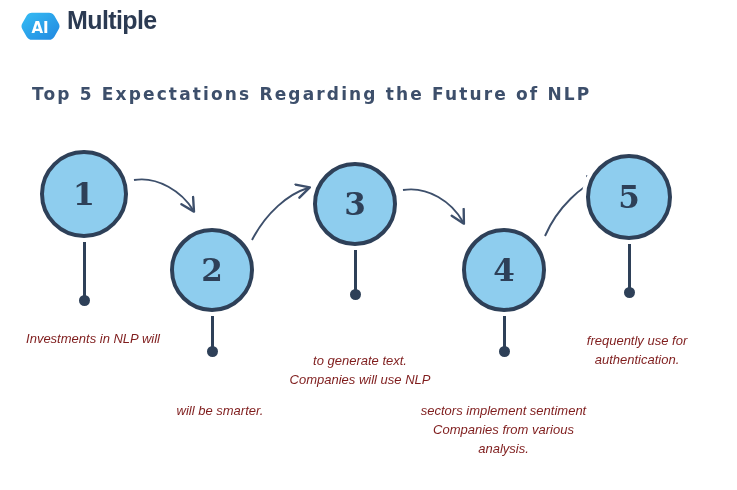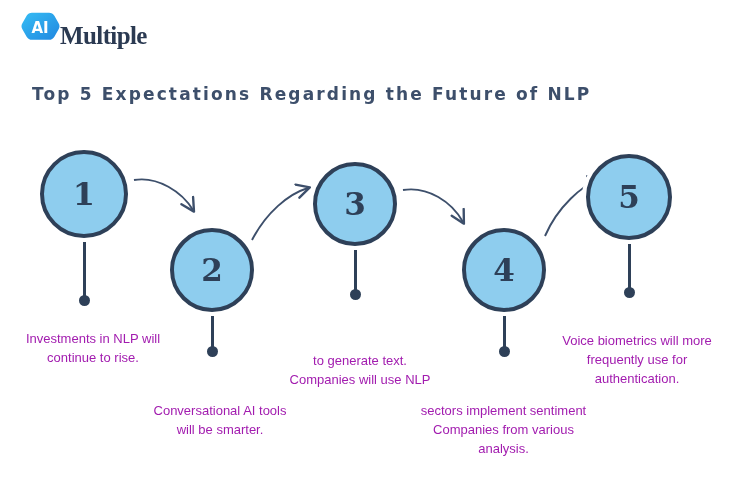--- a/index.html
+++ b/index.html
@@ -14,31 +14,31 @@
     overflow: hidden;
     position: relative;
   }
 
   
   .logo {
     position: absolute;
     left: 20px;
     top: 8px;
     display: flex;
-    align-items: flex-end;
-    gap: 0;
+    align-items: flex-start;
+    gap: 7px;
   }
   .logo-mark {
     width: 40px;
     height: 40px;
     position: relative;
   }
   .logo-mark svg { display: block; }
   .logo-word {
-    font-family: Liberation Serif, serif;
+    font-family: Liberation Sans, sans-serif;
     font-size: 25px;
     font-weight: 700;
     color: #2b3a52;
     letter-spacing: -0.6px;
     line-height: 1;
   }
 
   
   .title {
     position: absolute;
@@ -102,22 +102,23 @@
     border-radius: 50%;
     background: #2e4058;
   }
 
   
   .caption {
     position: absolute;
     font-family: "Liberation Sans", sans-serif;
     font-size: 13px;
     line-height: 1.45;
-    color: #a21caf;
+    color: #7f1d1d;
     text-align: center;
+    font-style: italic;
   }
 </style>
 </head>
 <body>
 
 <div class="logo">
   <div class="logo-mark">
     <svg width="40" height="40" viewBox="0 0 40 40" aria-hidden="true">
       <defs>
         <linearGradient id="hexg" x1="0" y1="0" x2="1" y2="1">
@@ -153,32 +154,30 @@
   </svg>
 
   <div class="node">
     <div class="circle" style="left:40px; top:150px; width:88px; height:88px;">
       <span class="num" style="font-size:32px;">1</span>
     </div>
     <div class="stem" style="left:82.5px; top:242px; height:57px;"></div>
     <div class="dot" style="left:78.5px; top:295px;"></div>
     <div class="caption" style="left:0px; top:330px; width:186px;">
       <div>Investments in NLP will</div>
-      <div>continue to rise.</div>
     </div>
   </div>
 
   <div class="node">
     <div class="circle" style="left:170px; top:228px; width:84px; height:84px;">
       <span class="num" style="font-size:31px;">2</span>
     </div>
     <div class="stem" style="left:210.5px; top:316px; height:33px;"></div>
     <div class="dot" style="left:206.5px; top:346px;"></div>
     <div class="caption" style="left:119px; top:402px; width:202px;">
-      <div>Conversational AI tools</div>
       <div>will be smarter.</div>
     </div>
   </div>
 
   <div class="node">
     <div class="circle" style="left:313px; top:162px; width:84px; height:84px;">
       <span class="num" style="font-size:31px;">3</span>
     </div>
     <div class="stem" style="left:353.5px; top:250px; height:42px;"></div>
     <div class="dot" style="left:349.5px; top:289px;"></div>
@@ -201,19 +200,18 @@
     </div>
   </div>
 
   <div class="node">
     <div class="circle" style="left:586px; top:154px; width:86px; height:86px;">
       <span class="num" style="font-size:31px;">5</span>
     </div>
     <div class="stem" style="left:627.5px; top:244px; height:46px;"></div>
     <div class="dot" style="left:623.5px; top:287px;"></div>
     <div class="caption" style="left:537px; top:332px; width:200px;">
-      <div>Voice biometrics will more</div>
       <div>frequently use for</div>
       <div>authentication.</div>
     </div>
   </div>
 
 </div>
 
 </body></html>

